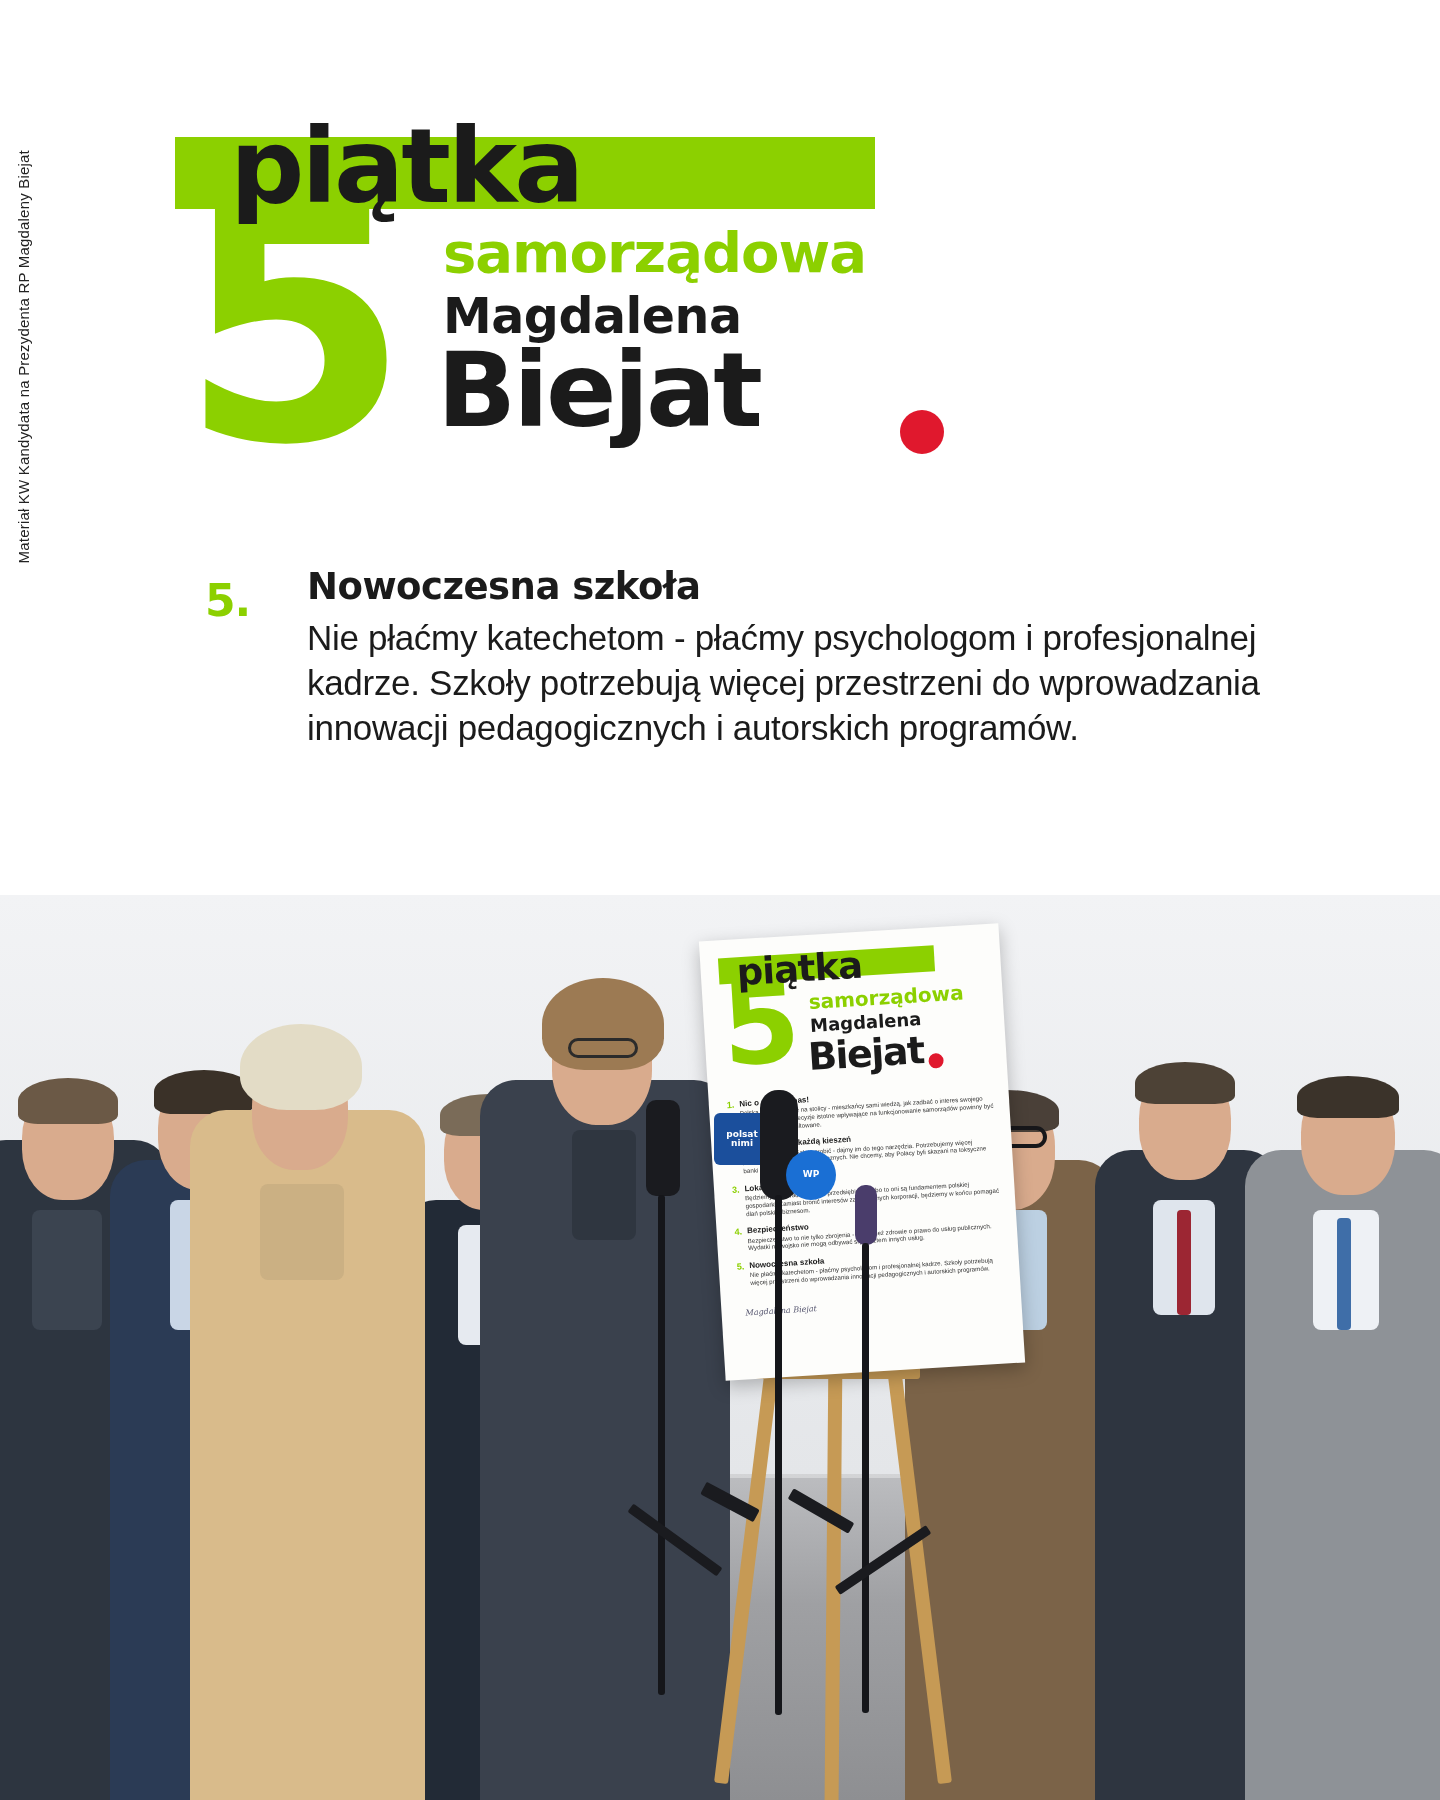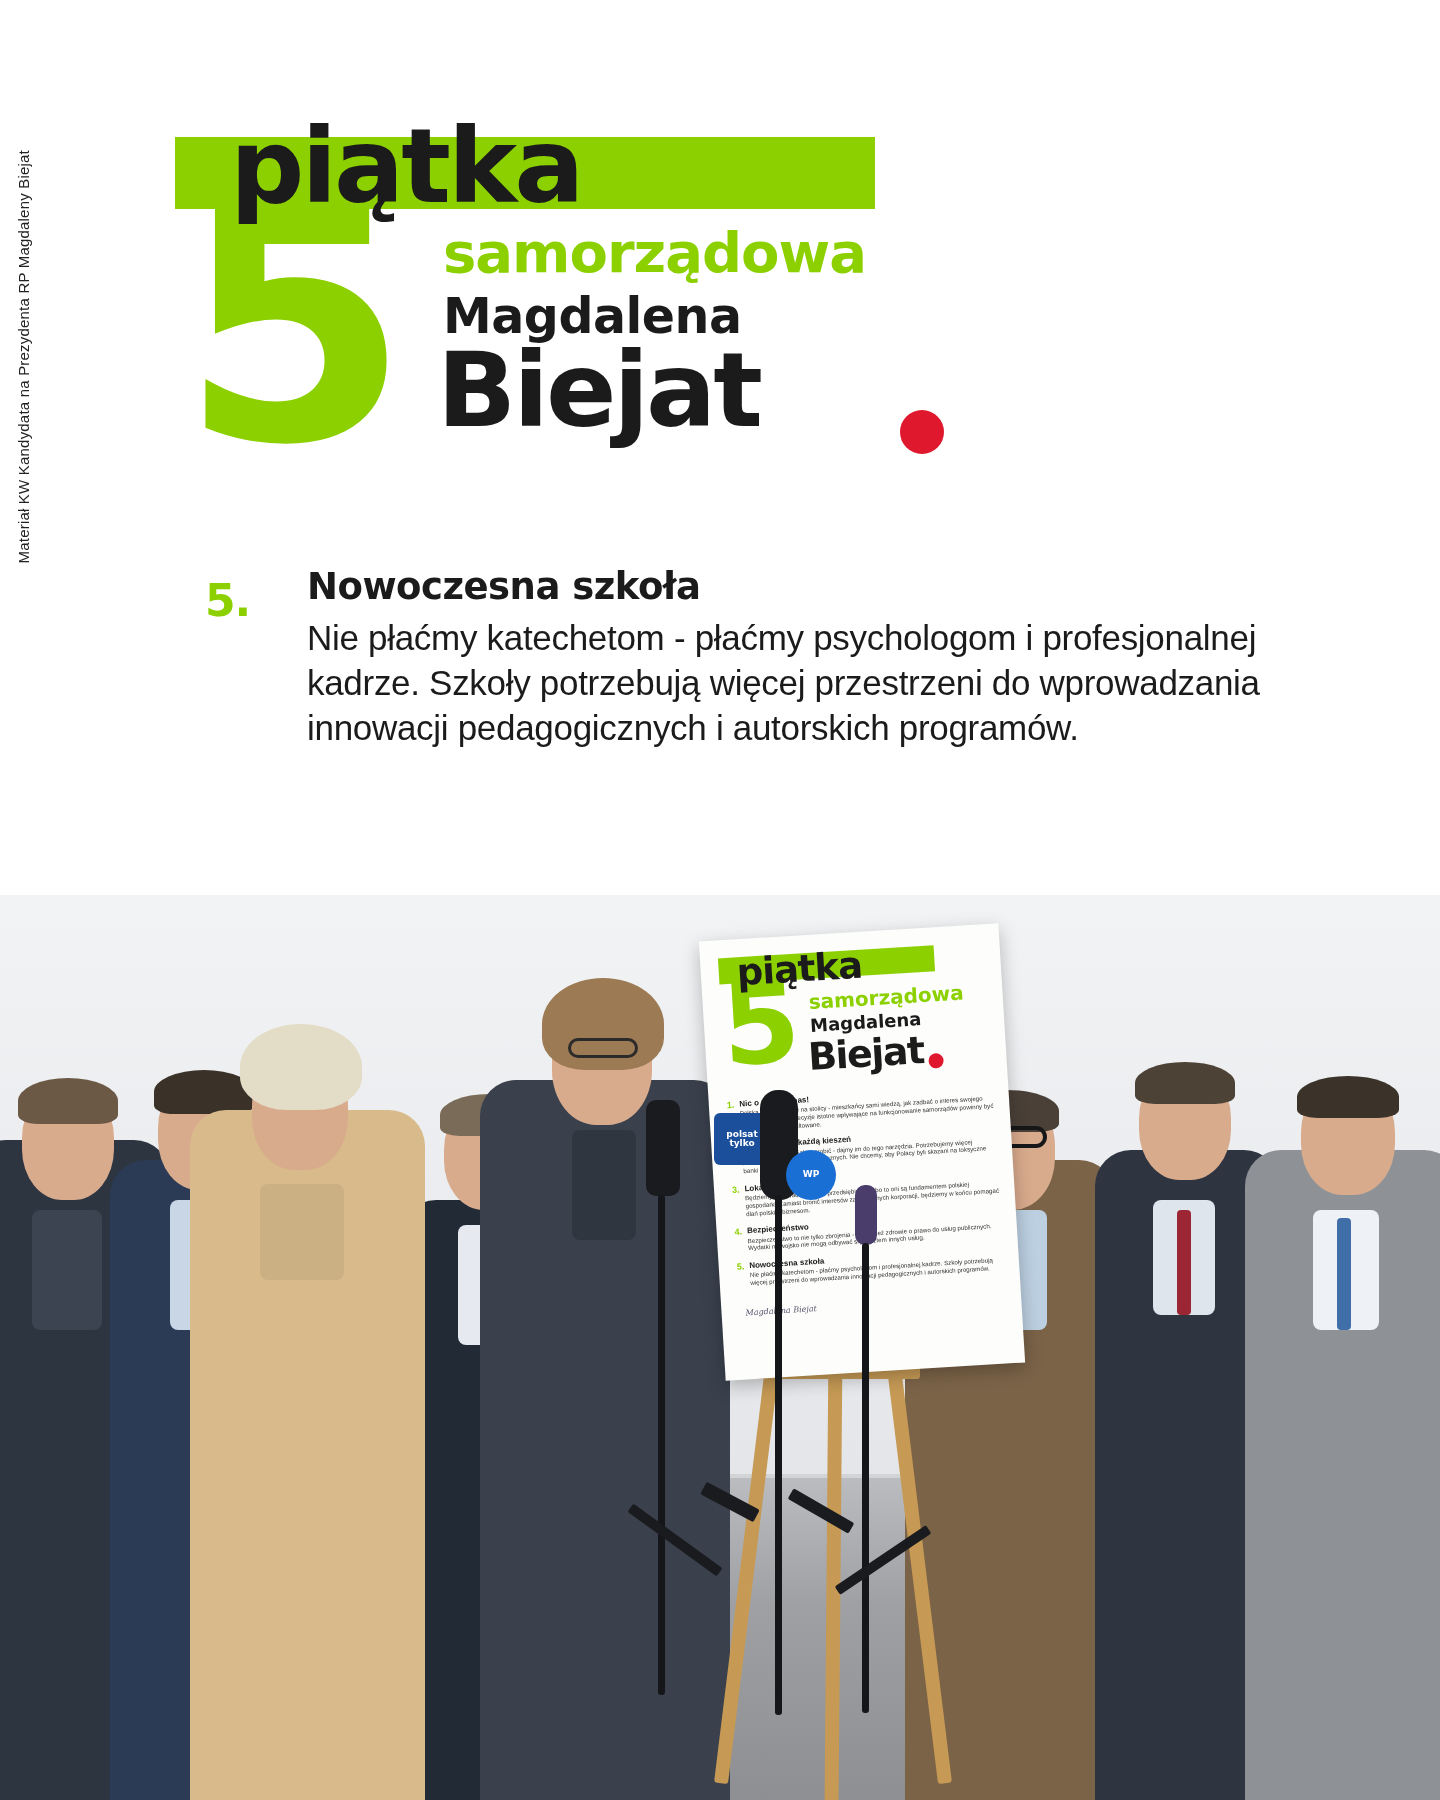--- a/index.html
+++ b/index.html
@@ -444,21 +444,21 @@
             <div class="bp-t">Nowoczesna szkoła</div>
             <div class="bp-d">Nie płaćmy katechetom - płaćmy psychologom i profesjonalnej kadrze. Szkoły potrzebują więcej przestrzeni do wprowadzania innowacji pedagogicznych i autorskich programów.</div>
           </div>
         </div>
       </div>
 
       <div class="signatures">Magdalena Biejat</div>
     </div>
 
     <div class="mic-head" style="left:646px; top:205px; width:34px; height:96px;"></div>
-    <div class="mic-flag" style="left:714px; top:218px; width:56px; height:52px; background:#1b4f9c;">polsat tylko</div>
+    <div class="mic-flag" style="left:714px; top:218px; width:56px; height:52px; background:#1b4f9c;">polsat nimi</div>
     <div class="mic-stand" style="left:658px; top:300px; height:500px;"></div>
 
     <div class="mic-head" style="left:760px; top:195px; width:38px; height:110px; border-radius:18px;"></div>
     <div class="mic-flag" style="left:786px; top:255px; width:50px; height:50px; border-radius:50%; background:#1a6fd4;">WP</div>
     <div class="mic-stand" style="left:775px; top:300px; height:520px;"></div>
 
     <div class="mic-head" style="left:855px; top:290px; width:22px; height:60px; background:#4a3d6b;"></div>
     <div class="mic-stand" style="left:862px; top:348px; height:470px;"></div>
 
     <div class="tripod" style="left:700px; top:600px; width:60px; height:14px; transform:rotate(28deg);"></div>

